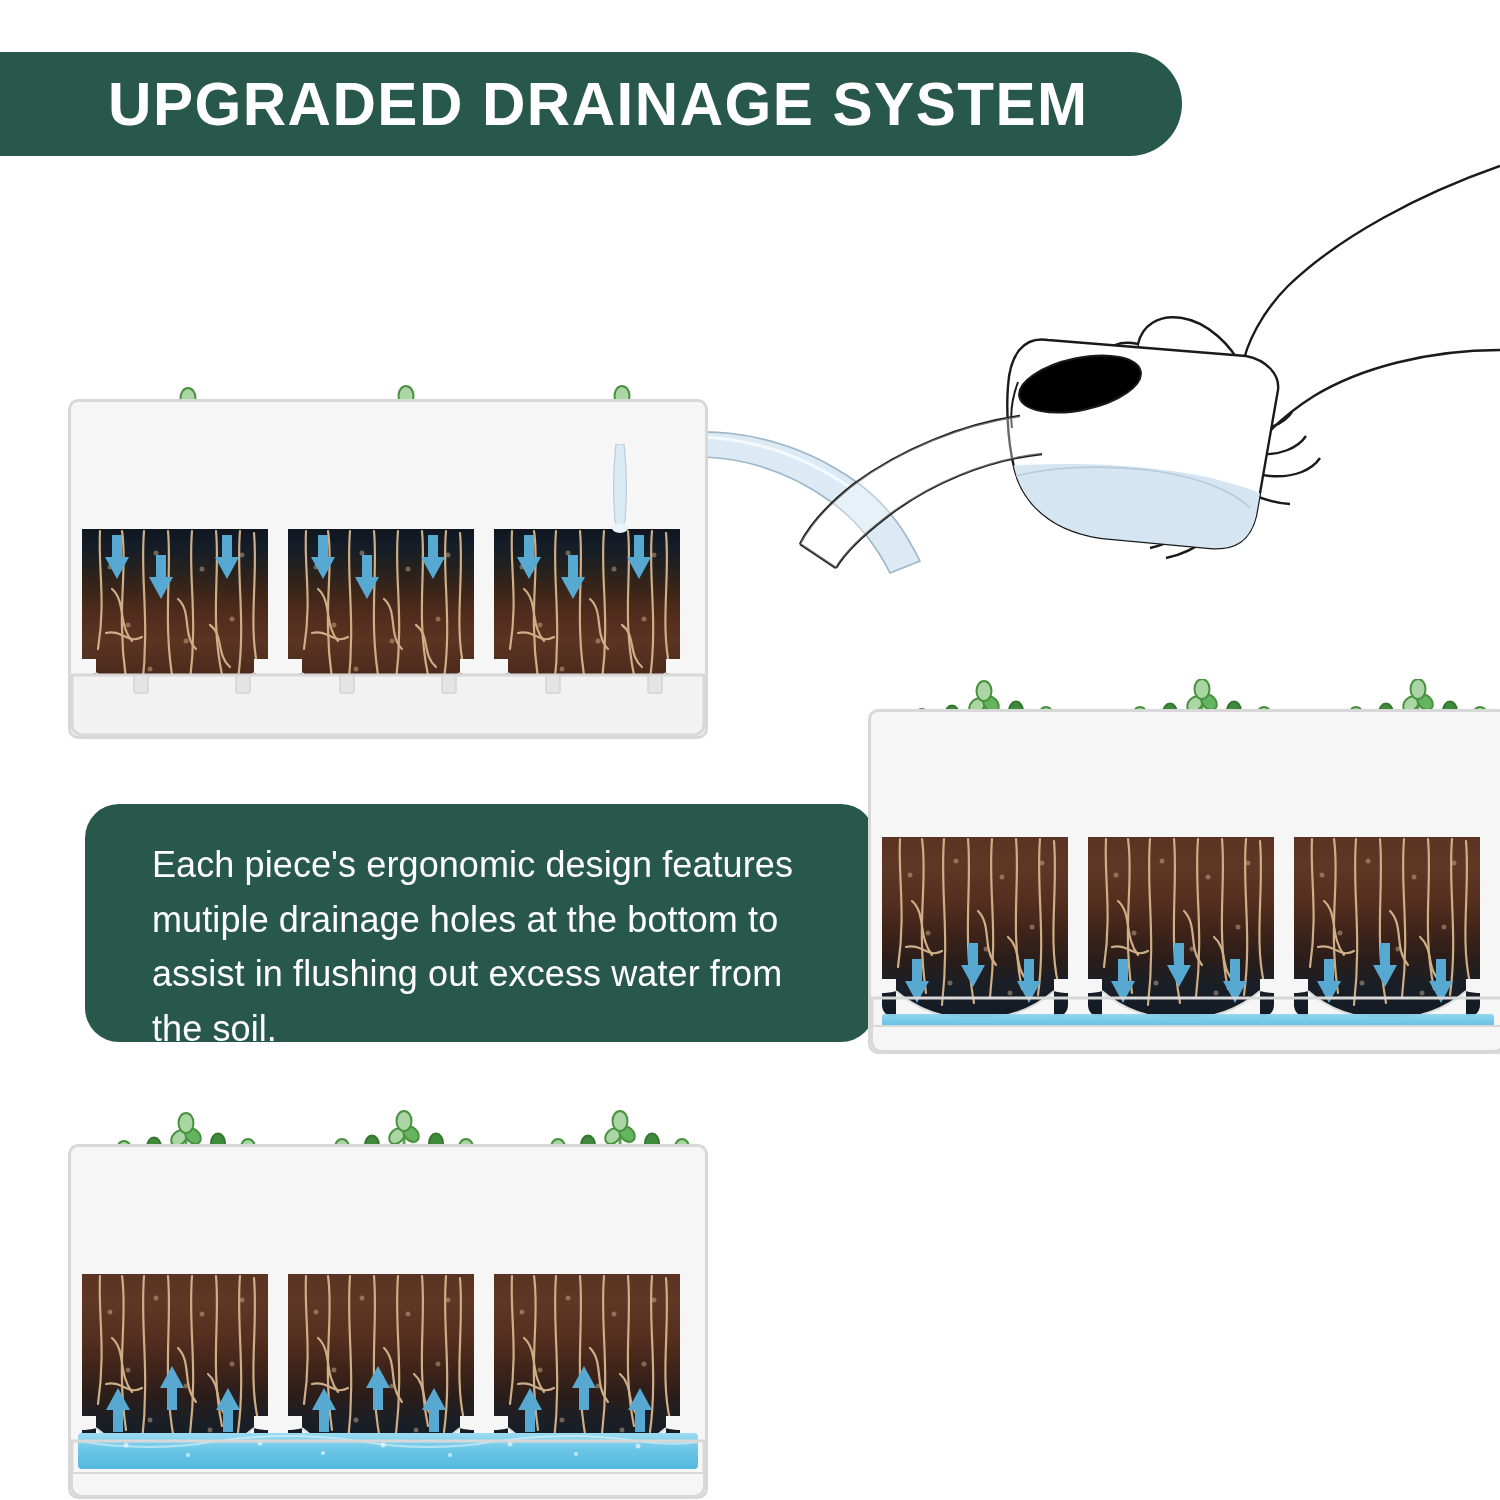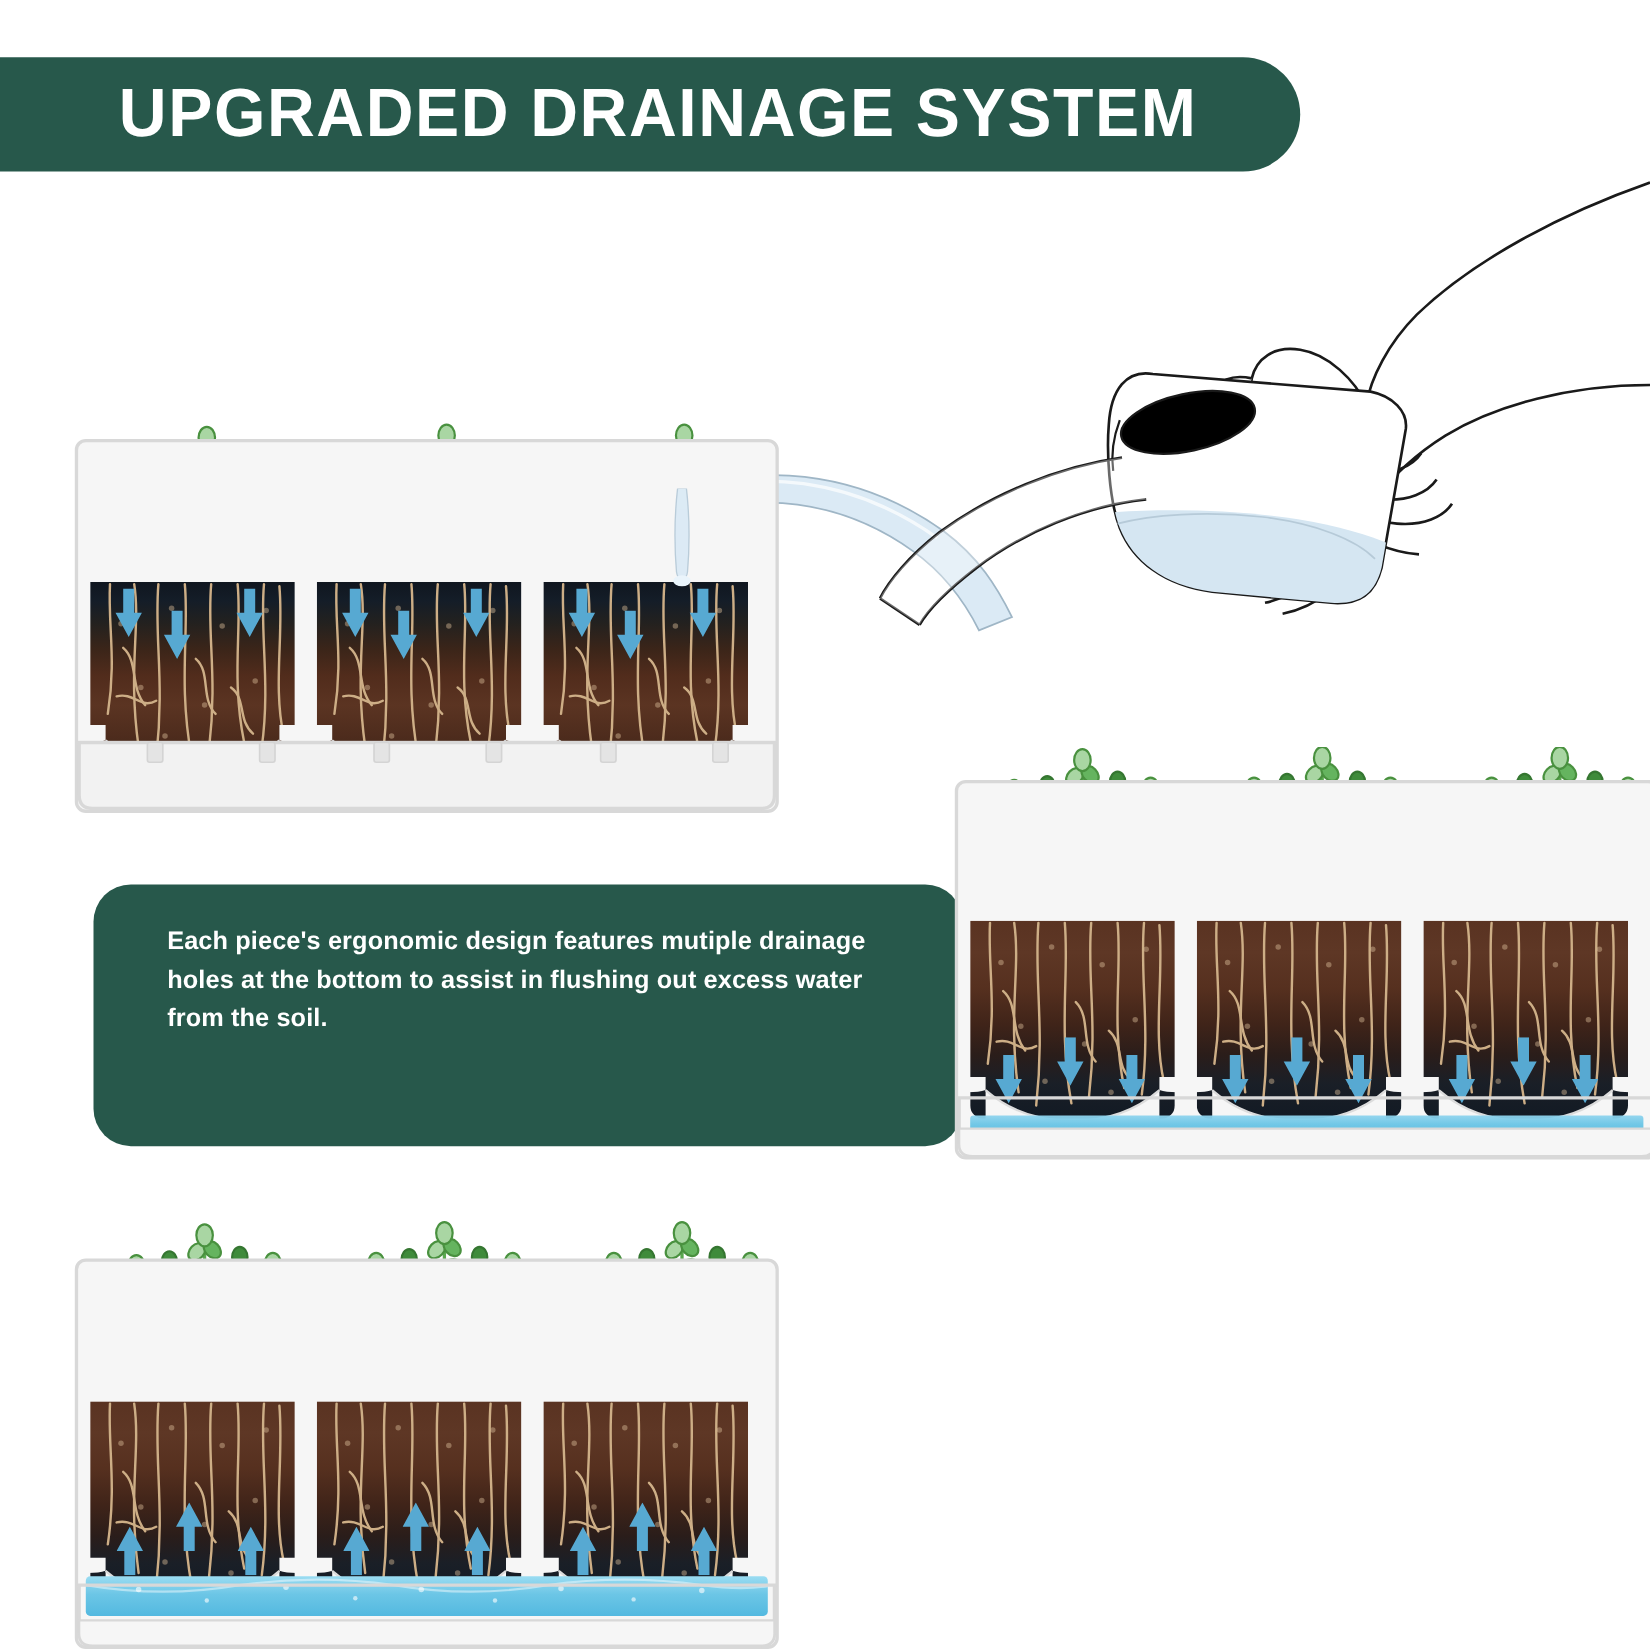--- a/index.html
+++ b/index.html
@@ -34,24 +34,23 @@
   
   .callout{
     position:absolute;
     background:#27584b;
     border-radius:34px;
     color:#ffffff;
     box-sizing:border-box;
   }
   .callout p{
     margin:0;
-    font-size:23px;
+    font-size:36px;
     line-height:1.52;
     letter-spacing:0.1px;
-    font-weight:bold;
   }
   #callout-drainage{
     left:85px;top:790px;width:790px;height:238px;
     padding:34px 40px 0 67px;
     z-index:6;
   }
   #callout-watertray{
     left:700px;top:1258px;width:800px;height:208px;
     padding:32px 40px 0 48px;
     z-index:6;

